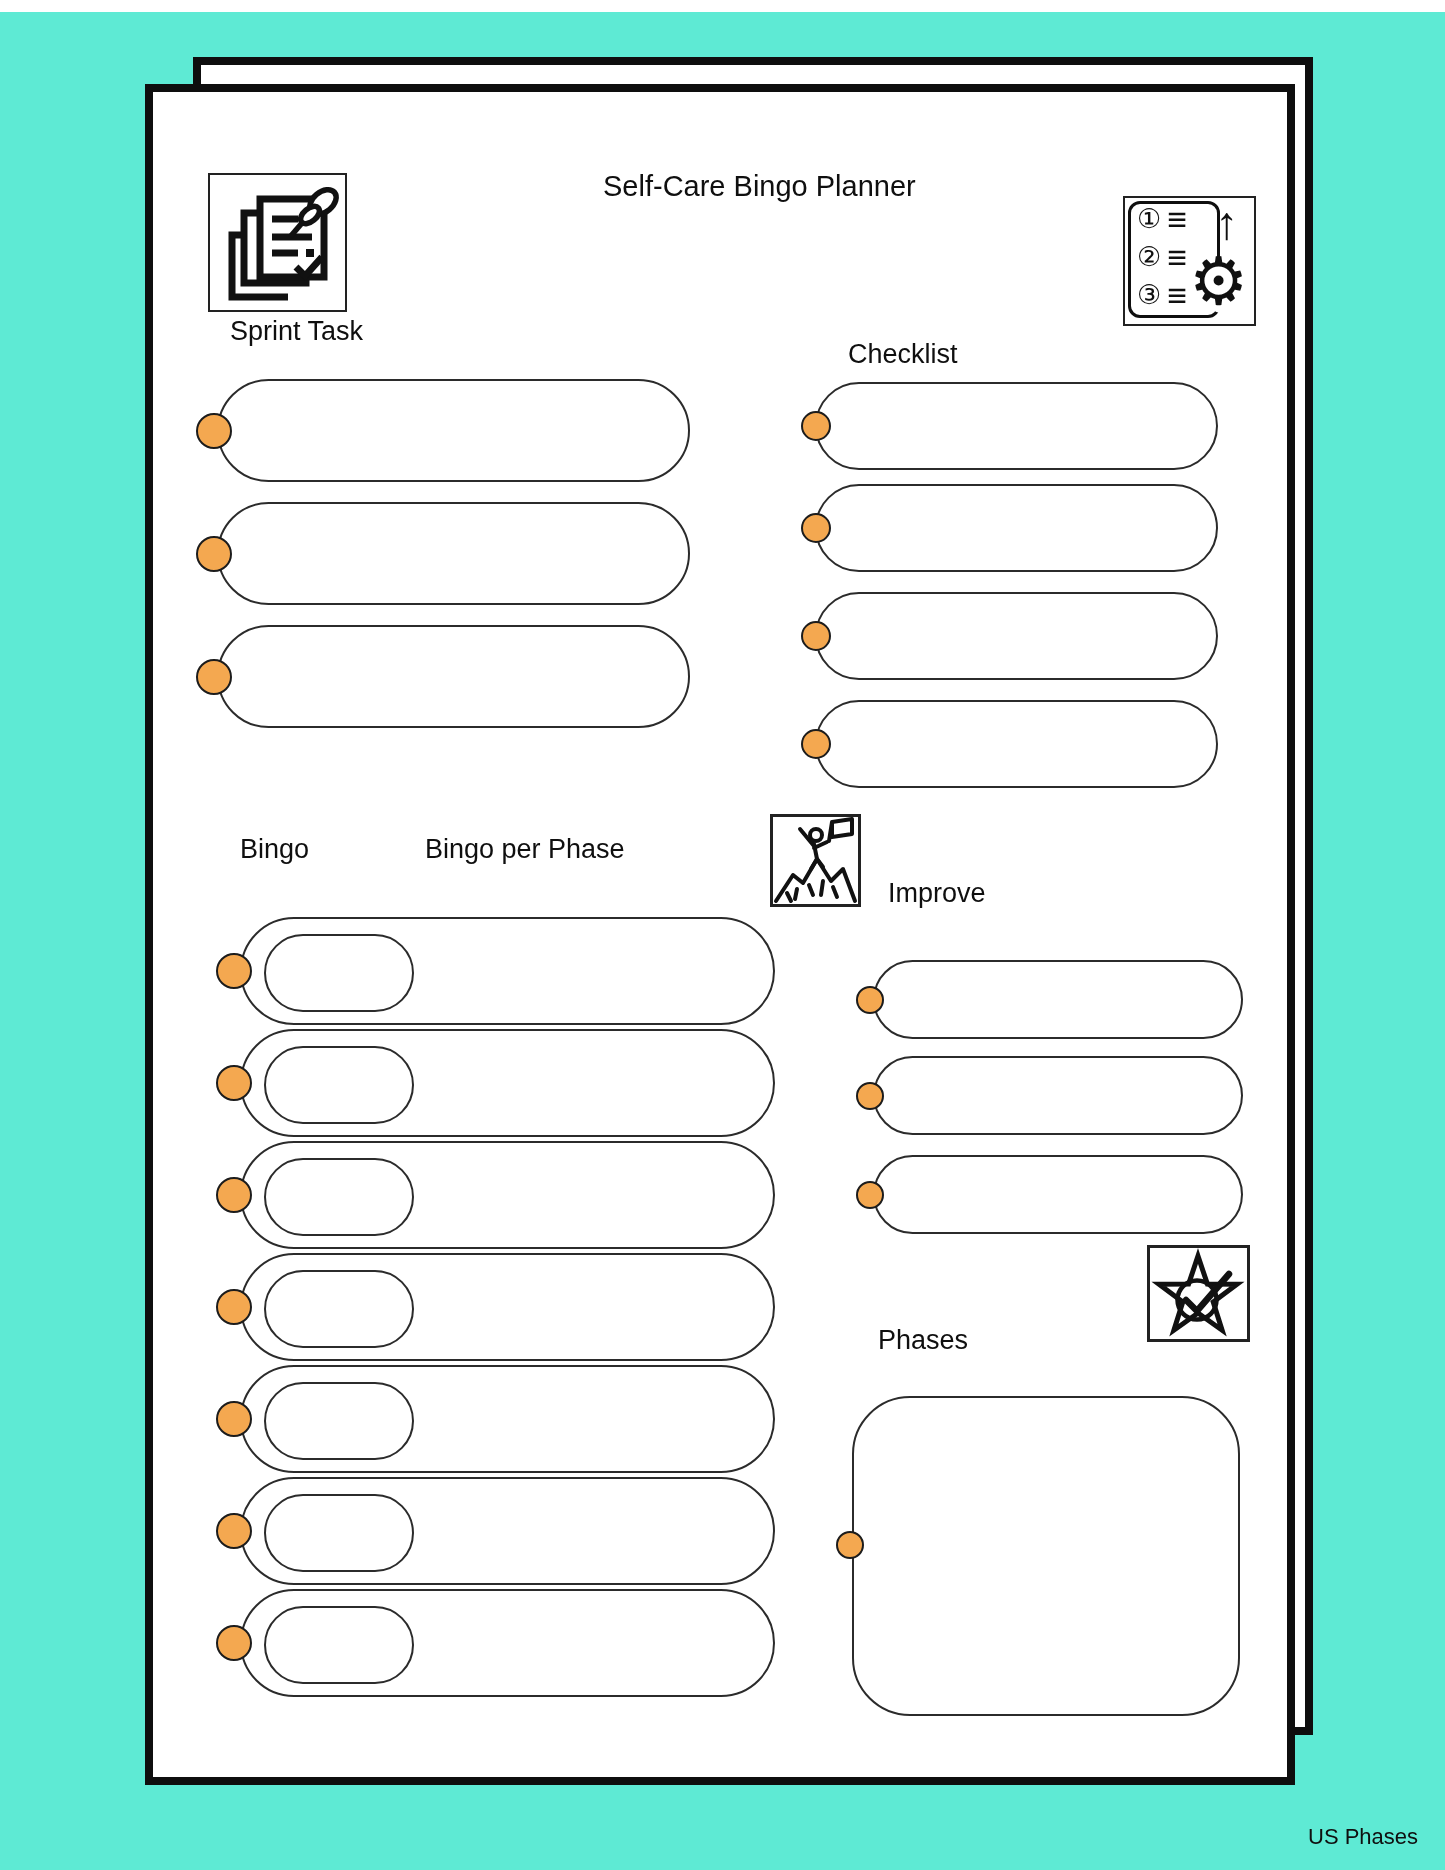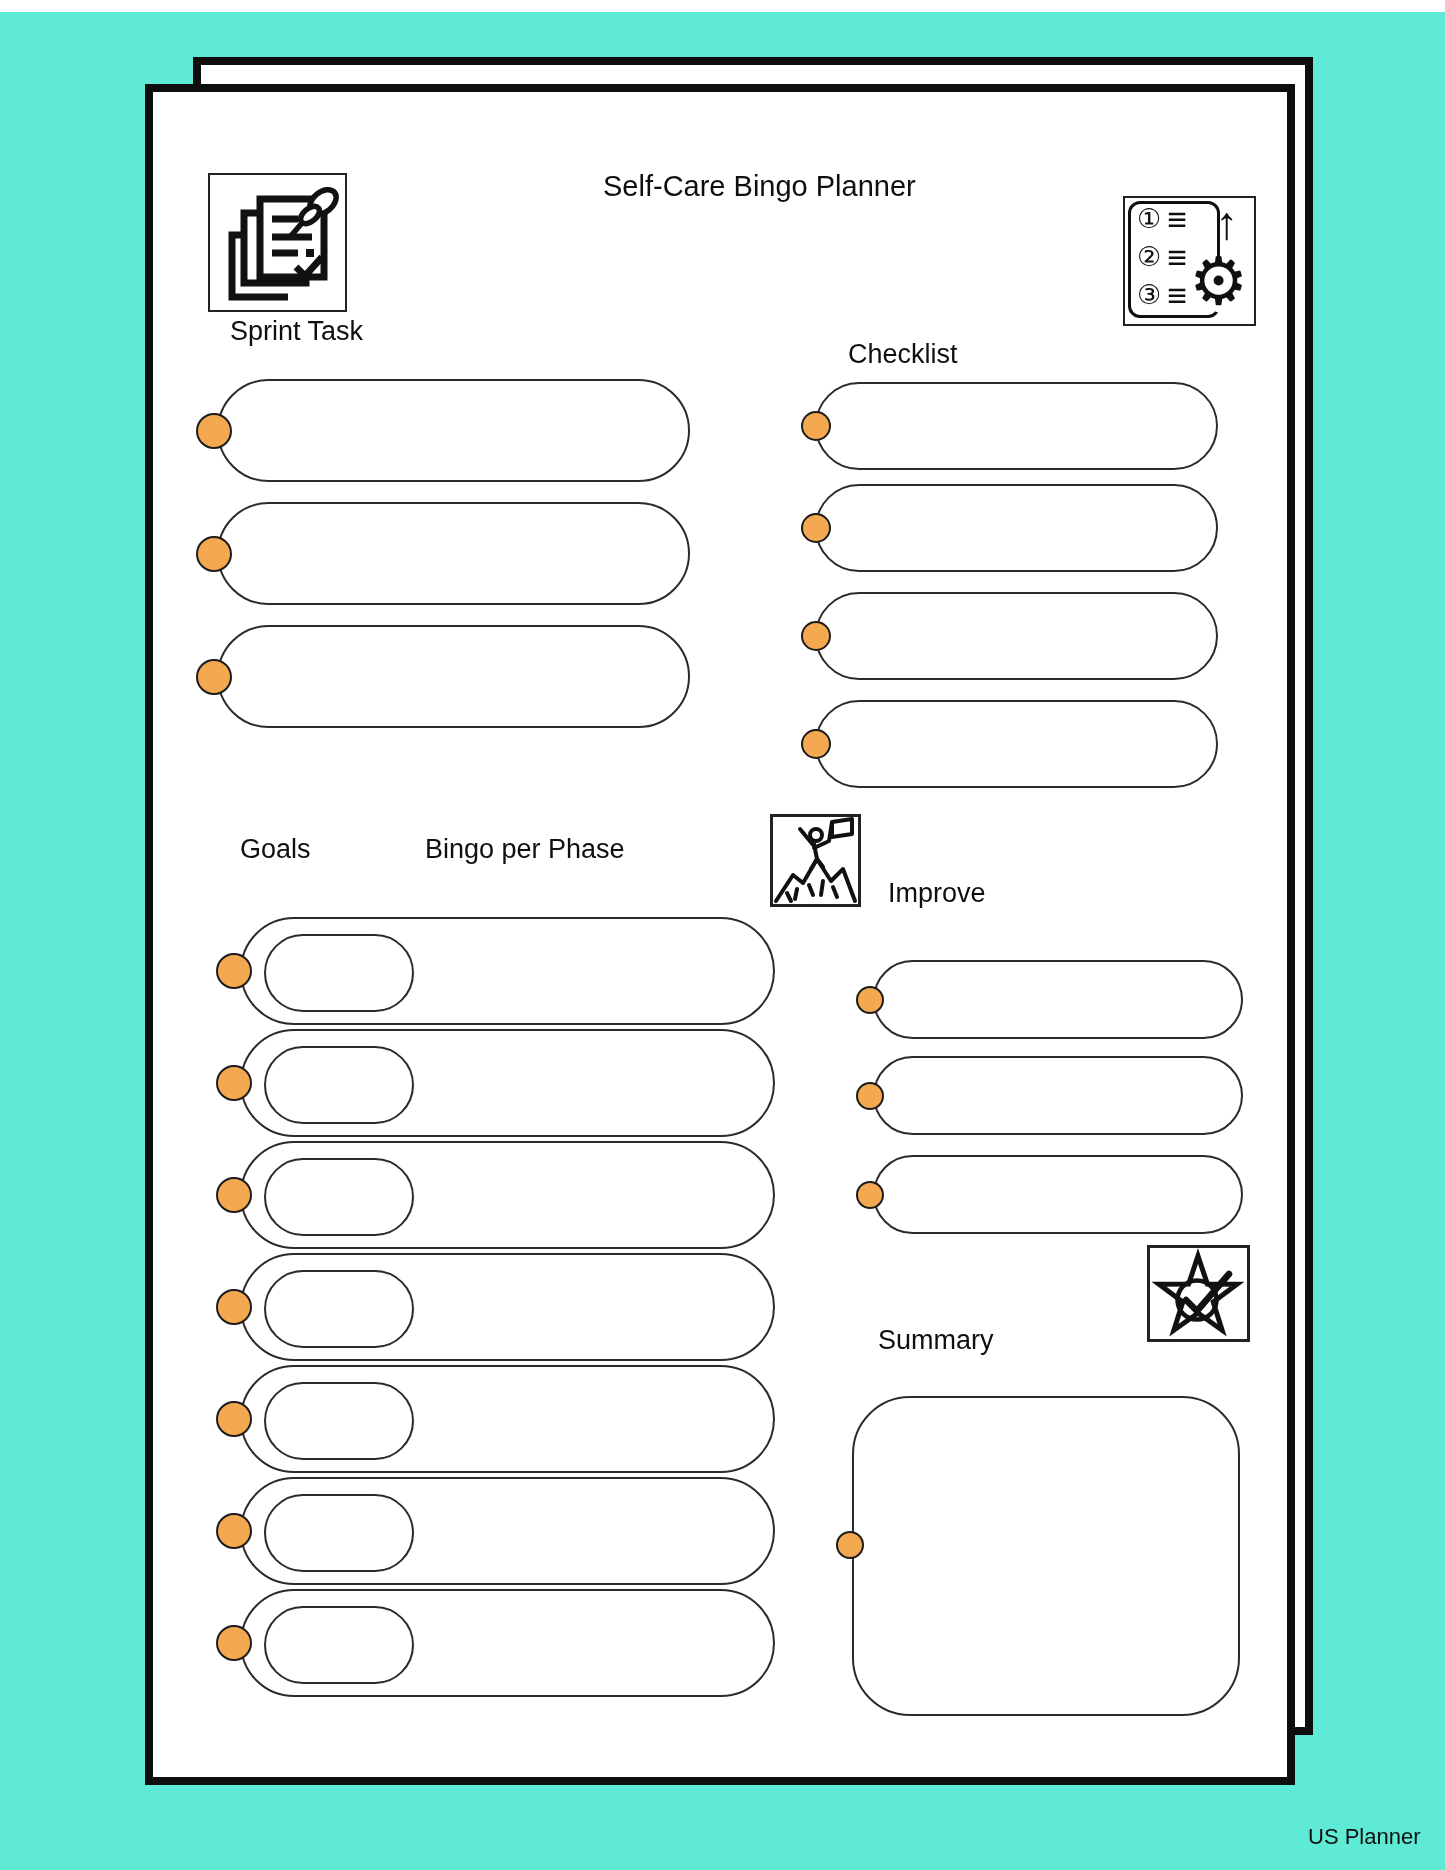--- a/index.html
+++ b/index.html
@@ -96,21 +96,21 @@
     <div class="pill" style="left:815px;top:472px;width:403px;height:88px;border-radius:44px;">
       <span class="dot d30" style="left:-16px;background:#F4A850;"></span>
     </div>
     <div class="pill" style="left:815px;top:580px;width:403px;height:88px;border-radius:44px;">
       <span class="dot d30" style="left:-16px;background:#F4A850;"></span>
     </div>
     <div class="pill" style="left:815px;top:688px;width:403px;height:88px;border-radius:44px;">
       <span class="dot d30" style="left:-16px;background:#F4A850;"></span>
     </div>
 
-    <div class="txt label" style="left:240px;top:822px;">Goals</div>
+    <div class="txt label" style="left:240px;top:822px;">Bingo</div>
     <div class="txt label" style="left:425px;top:822px;">Bingo per Phase</div>
 
     <div class="iconbox" style="left:770px;top:802px;width:91px;height:93px;border-width:3px;">
       <svg width="85" height="87" viewBox="0 0 85 87">
         <g class="stroke" stroke-width="4" stroke-linecap="round" stroke-linejoin="round">
           <path d="M3,84 L20,58 L30,66 L44,42 L58,64 L70,52 L82,84"></path>
           <path d="M36,68 L40,78 M50,64 L48,78 M60,70 L64,80 M24,72 L22,82 M14,76 L18,84"></path>
           <path d="M44,42 L41,27 M44,42 L38,52 M44,42 L50,50 M41,29 L27,12 M41,31 L54,25"></path>
           <circle cx="43" cy="18" r="6"></circle>
           <path d="M56,24 L59,5 M59,5 l20,-3 v15 l-20,3 z"></path>
@@ -159,20 +159,20 @@
     </div>
 
     <div class="iconbox" style="left:1147px;top:1233px;width:103px;height:97px;border-width:3px;">
       <svg width="97" height="91" viewBox="0 0 97 91">
         <polygon class="stroke" stroke-width="5" points="48,8 57.4,36.1 87,36.3 63.2,53.9 72.1,82.2 48,65 23.9,82.2 32.8,53.9 9,36.3 38.6,36.1"></polygon>
         <circle class="stroke" stroke-width="4.5" cx="47" cy="52" r="19.5"></circle>
         <path class="stroke" stroke-width="6.5" stroke-linecap="round" d="M36,52 l11,11 l32,-37"></path>
       </svg>
     </div>
 
-    <div class="txt label" style="left:878px;top:1313px;">Summary</div>
+    <div class="txt label" style="left:878px;top:1313px;">Phases</div>
     <div class="pill" style="left:852px;top:1384px;width:388px;height:320px;border-radius:58px;">
       <span class="dot d28" style="left:-18px;top:133px;margin-top:0;background:#F4A850;"></span>
     </div>
 
-    <div class="txt small" style="left:1308px;top:1812px;">US Planner</div>
+    <div class="txt small" style="left:1308px;top:1812px;">US Phases</div>
   </div>
 </div>
 
 </body></html>

